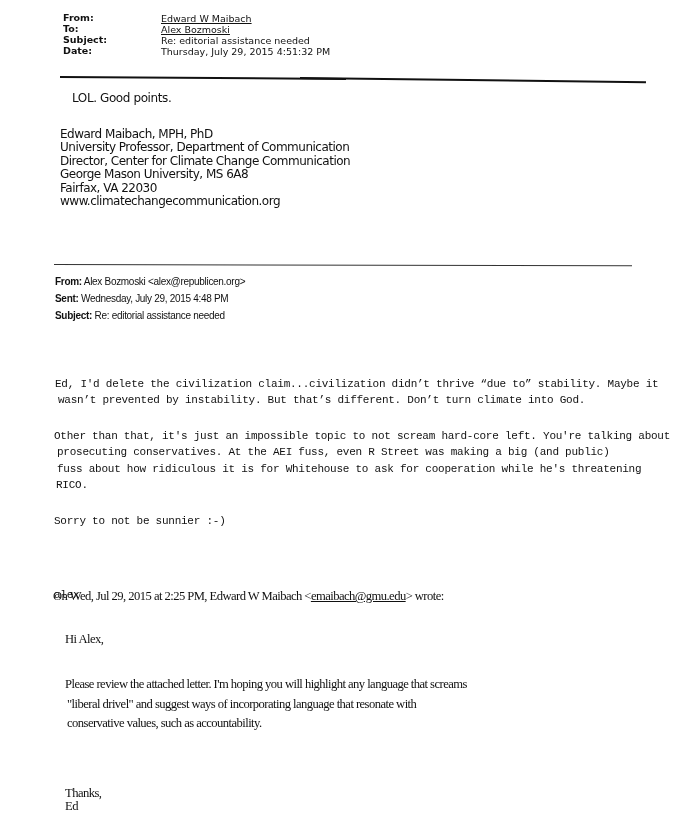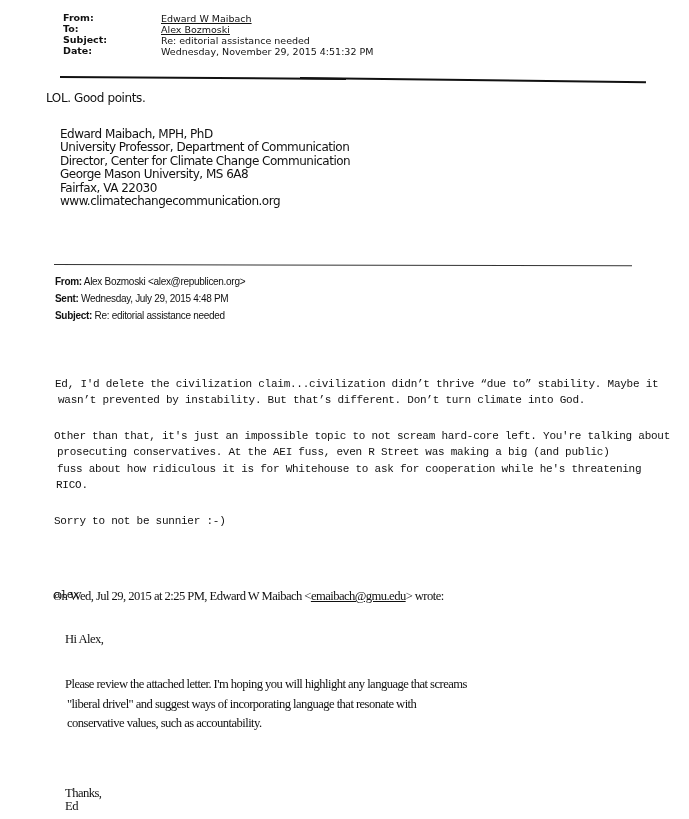--- a/index.html
+++ b/index.html
@@ -31,26 +31,26 @@
 <body>
 
 <div class="hdr">
   <span class="lbl" style="top:12px">From:</span>
   <span class="val link" style="top:13px">Edward W Maibach</span>
   <span class="lbl" style="top:23px">To:</span>
   <span class="val link" style="top:24px">Alex Bozmoski</span>
   <span class="lbl" style="top:34px">Subject:</span>
   <span class="val" style="top:35px">Re: editorial assistance needed</span>
   <span class="lbl" style="top:45px">Date:</span>
-  <span class="val" style="top:46px">Wednesday, November 29, 2015 4:51:32 PM</span>
+  <span class="val" style="top:46px">Thursday, July 29, 2015 4:51:32 PM</span>
 </div>
 <div class="rule1"></div>
 <div class="rule1b"></div>
 
-<div class="abs msg" style="left:46px; top:91px;">LOL.  Good points.</div>
+<div class="abs msg" style="left:72px; top:91px;">LOL.  Good points.</div>
 
 <div class="abs sig" style="left:60px; top:128px;">
   <div>Edward Maibach, MPH, PhD</div>
   <div>University Professor, Department of Communication</div>
   <div>Director, Center for Climate Change Communication</div>
   <div>George Mason University, MS 6A8</div>
   <div>Fairfax, VA 22030</div>
   <div>www.climatechangecommunication.org</div>
 </div>
 

